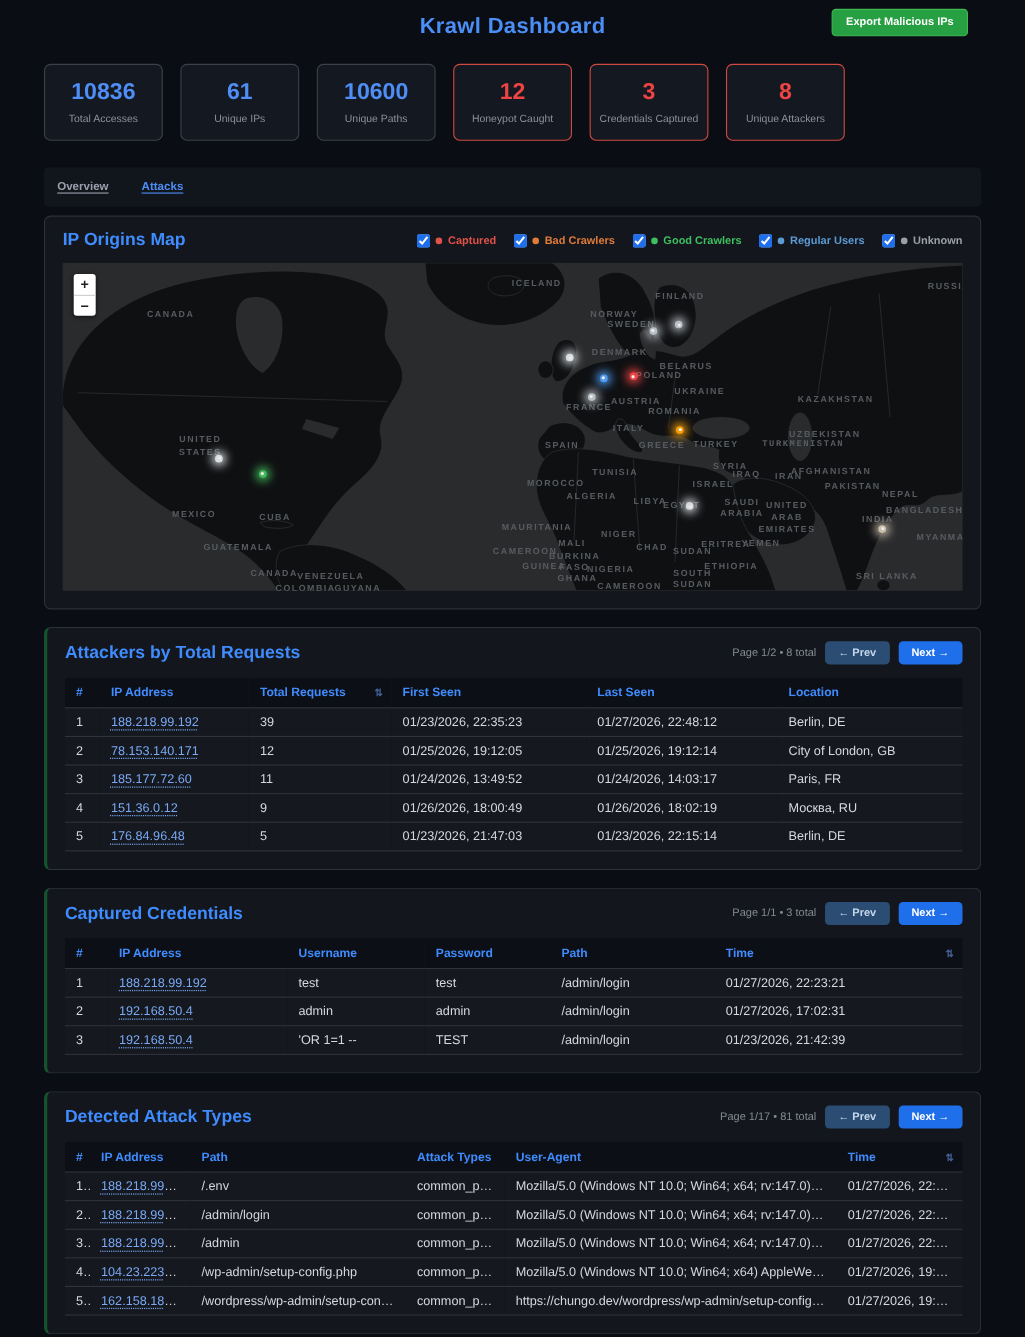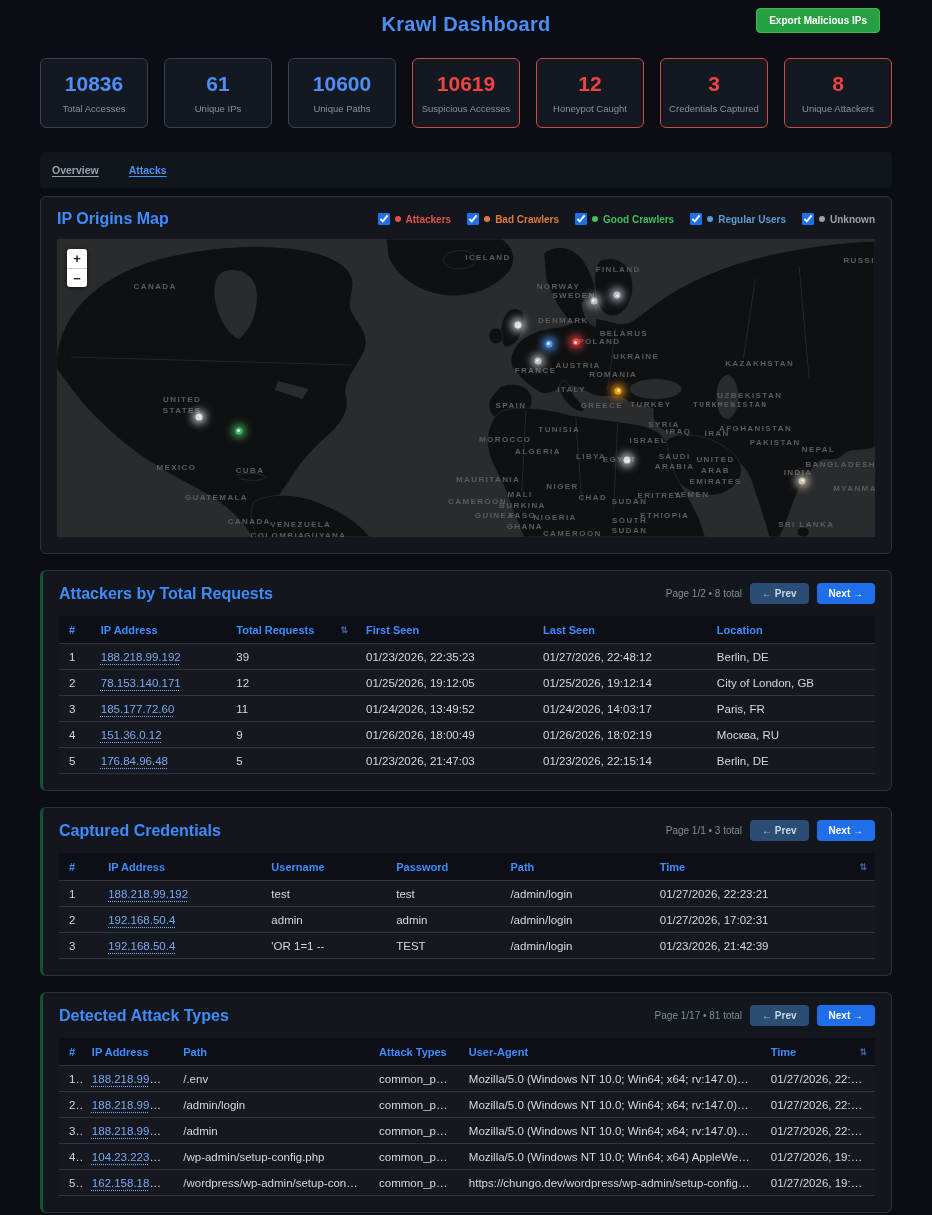--- a/index.html
+++ b/index.html
@@ -105,24 +105,20 @@
       </div>
       <div class="stat-card info">
         <div class="stat-value">61</div>
         <div class="stat-label">Unique IPs</div>
       </div>
       <div class="stat-card info">
         <div class="stat-value">10600</div>
         <div class="stat-label">Unique Paths</div>
       </div>
       <div class="stat-card danger">
-        <div class="stat-value">10619</div>
-        <div class="stat-label">Suspicious Accesses</div>
-      </div>
-      <div class="stat-card danger">
         <div class="stat-value">12</div>
         <div class="stat-label">Honeypot Caught</div>
       </div>
       <div class="stat-card danger">
         <div class="stat-value">3</div>
         <div class="stat-label">Credentials Captured</div>
       </div>
       <div class="stat-card danger">
         <div class="stat-value">8</div>
         <div class="stat-label">Unique Attackers</div>
@@ -134,21 +130,21 @@
     <button class="tab active">Attacks</button>
   </div>
 
   <div class="card map-card">
     <div class="card-head">
       <h2 class="card-title">IP Origins Map</h2>
       <div class="legend">
           <label class="legend-item">
             <input type="checkbox" checked="" style="">
             <span class="legend-dot" style="background: rgb(224, 82, 73);"></span>
-            <span class="legend-label" style="color: rgb(224, 82, 73);">Attackers</span>
+            <span class="legend-label" style="color: rgb(224, 82, 73);">Captured</span>
           </label>
           <label class="legend-item">
             <input type="checkbox" checked="" style="">
             <span class="legend-dot" style="background: rgb(224, 123, 57);"></span>
             <span class="legend-label" style="color: rgb(224, 123, 57);">Bad Crawlers</span>
           </label>
           <label class="legend-item">
             <input type="checkbox" checked="" style="">
             <span class="legend-dot" style="background: rgb(63, 191, 95);"></span>
             <span class="legend-label" style="color: rgb(63, 191, 95);">Good Crawlers</span>

